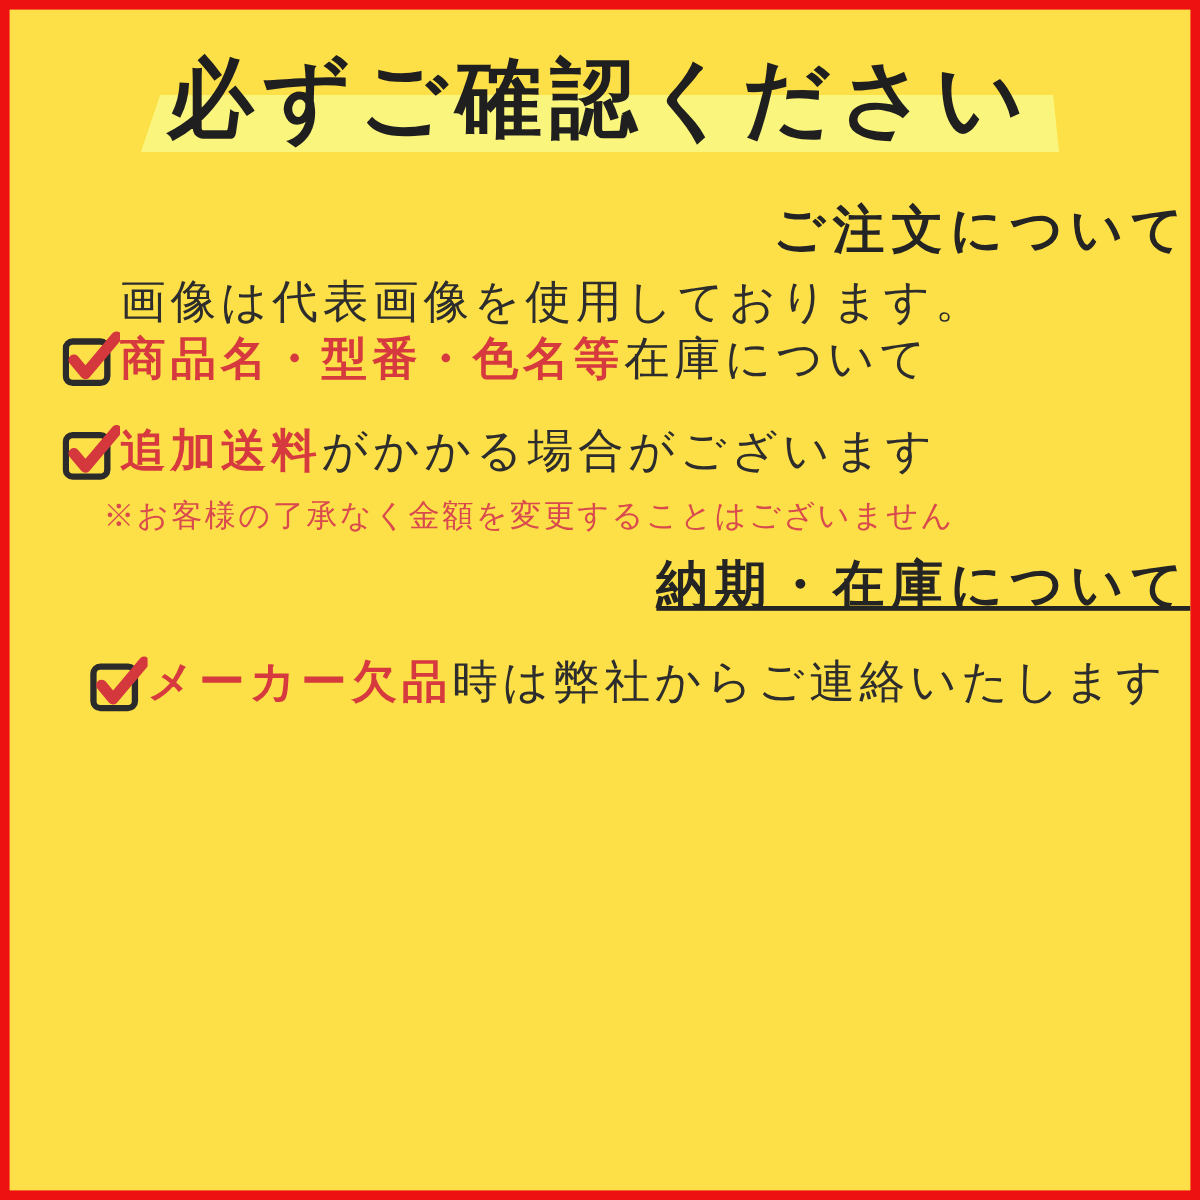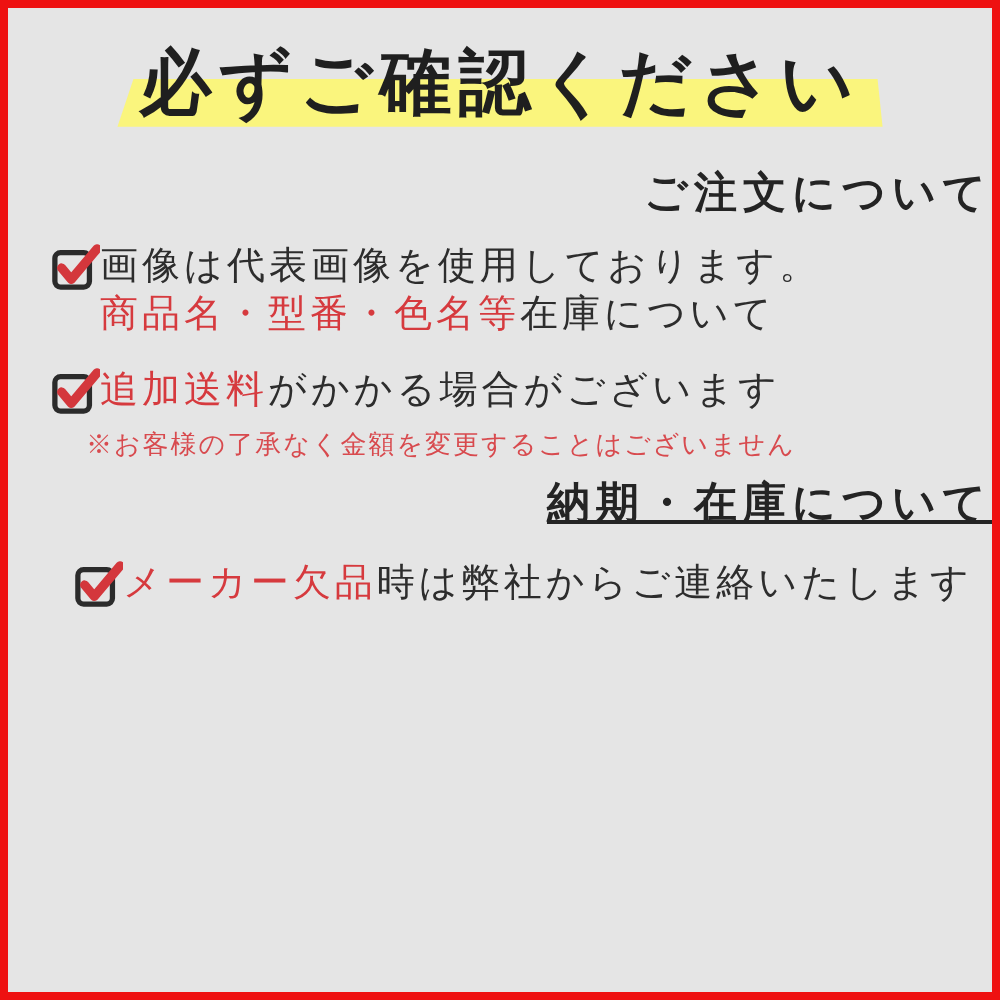--- a/index.html
+++ b/index.html
@@ -6,21 +6,21 @@
     margin: 0;
     padding: 0;
     background: #ffffff;
   }
   .frame {
     position: relative;
     width: 1000px;
     height: 1000px;
     box-sizing: border-box;
     border: 8px solid #ee1111;
-    background: #e5e5e5;
+    background: #fde047;
     overflow: hidden;
     font-family: "DejaVu Serif", "Liberation Serif", serif;
     color: #2d2d2d;
   }
   
   .title-row {
     text-align: center;
     margin-top: 38px;
     line-height: 1;
   }
@@ -61,42 +61,42 @@
   }
   .heading-1 { margin-top: 50px; }
   .heading-2 { margin-top: 19px; text-decoration: underline; }
   
   .item {
     display: flex;
     align-items: flex-start;
     margin-left: 44px;
     margin-right: 20px;
   }
-  .item-1 { margin-top: 24px; }
+  .item-1 { margin-top: 10px; align-items: flex-end; }
   .item-2 { margin-top: 34px; }
   .item-3 { margin-top: 28px; }
   .item-4 { margin-top: 22px; }
   .item-5 { margin-top: 30px; padding-left: 23px; }
   .checkbox-icon {
     flex: 0 0 48px;
     width: 48px;
     height: 50px;
     margin-top: 0px;
   }
   .item-text {
     font-size: 38px;
     line-height: 48px;
     letter-spacing: 4px;
     color: #2d2d2d;
     white-space: nowrap;
   }
   .seg-black { color: #2d2d2d; }
   .seg-red {
     color: #d63a3e;
-    font-weight: 400;
+    font-weight: 700;
   }
   .note-line {
     display: block;
     margin-left: -14px;
     margin-top: 16px;
     font-size: 26px;
     line-height: 30px;
     letter-spacing: 2px;
     color: #d84a4e;
     font-weight: 400;

